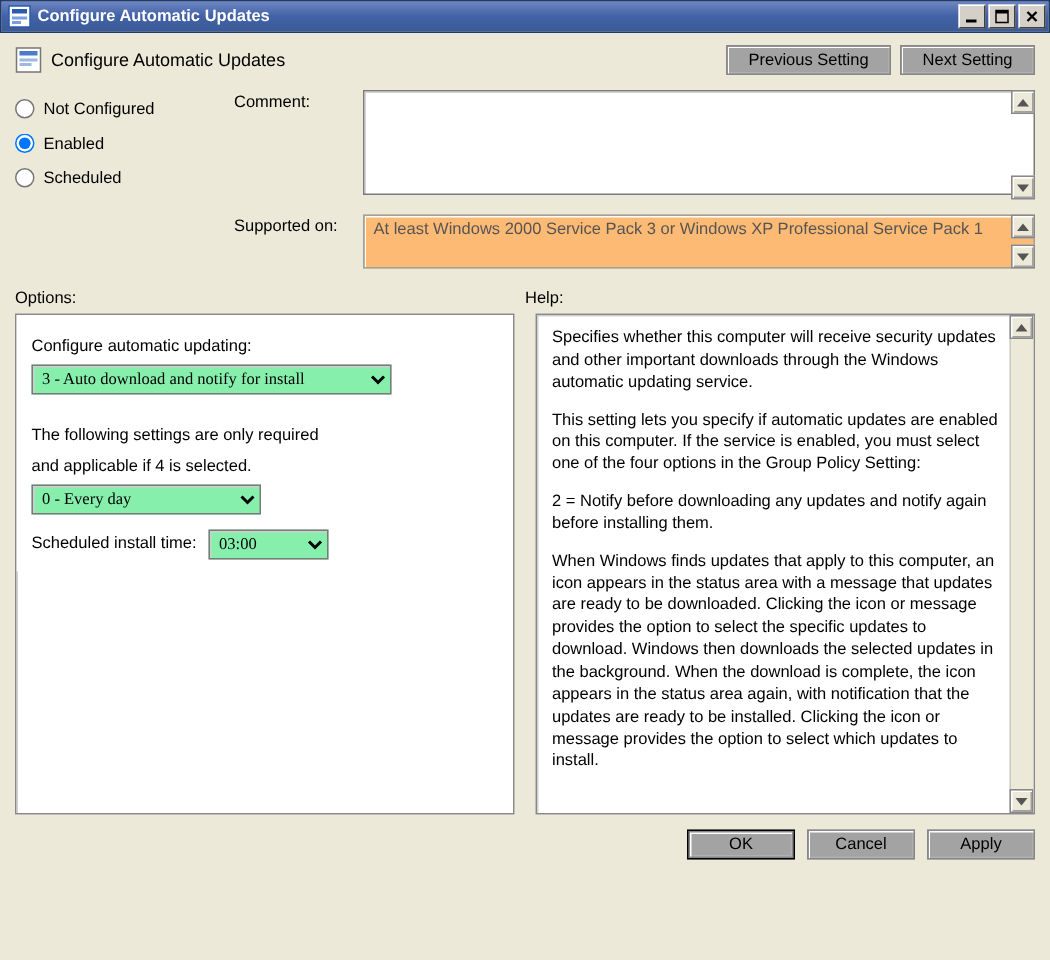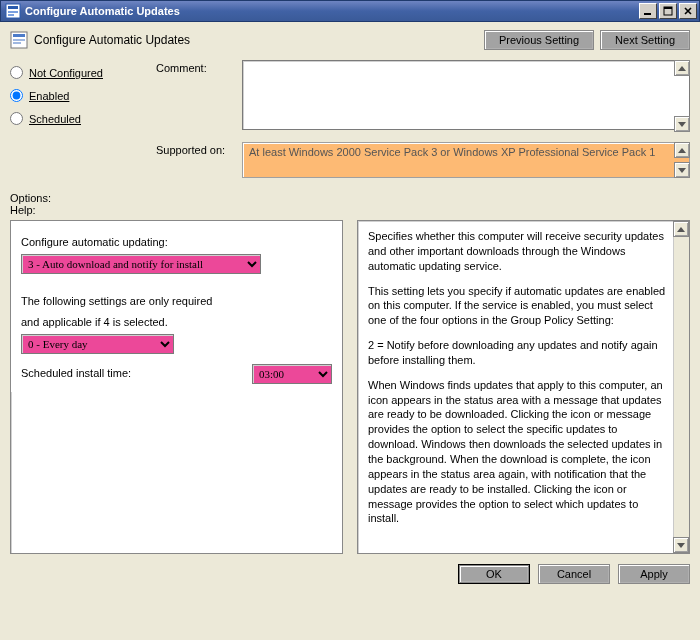--- a/index.html
+++ b/index.html
@@ -46,21 +46,21 @@
     cursor:default;
   }
   .midgrid {
     display:grid;
     grid-template-columns: 140px 80px 1fr;
     grid-template-rows: auto auto;
     column-gap:6px; row-gap:10px;
     margin-bottom:14px;
   }
   .radios { grid-column:1; grid-row:1 / span 2; padding-top:6px; }
-  .radio-item { display:flex; align-items:flex-end; gap:6px; margin-bottom:10px;text-decoration:underline; }
+  .radio-item { display:flex; align-items:flex-end; gap:6px; margin-bottom:10px; }
   .radio-item input { margin:0; }
   .lbl-col { text-align:left; padding-top:2px; }
   .textarea-wrap { position:relative; }
   textarea.comment {
     width:100%; height:70px; resize:none;
     font:11px Tahoma; background:#fff; border:1px solid #7a7a7a;
     box-shadow: inset 1px 1px 0 #d0d0d0;
     padding:3px;
   }
   .supported {
@@ -76,34 +76,34 @@
     position:absolute; right:0; width:16px; height:16px;
     background:#ece9d8; border:1px solid #888;
     box-shadow: inset 1px 1px 0 #fff, inset -1px -1px 0 #a0a0a0;
     display:flex; align-items:center; justify-content:center;
   }
   .scroll-arrow.top { top:0; }
   .scroll-arrow.bottom { bottom:0; }
   .tri { width:0; height:0; border-left:4px solid transparent; border-right:4px solid transparent; }
   .tri.up { border-bottom:5px solid #555; }
   .tri.down { border-top:5px solid #555; }
-  .panel-labels { display:flex; margin-bottom:4px;flex-direction:column; }
+  .panel-labels { display:flex; margin-bottom:4px; }
   .panel-labels .plabel { flex:0 0 50%; font-size:11px; }
   .panels { display:flex; gap:14px; height:334px; }
   .panel {
     flex:1; background:#fff; border:1px solid #888;
     box-shadow: inset 1px 1px 0 #d0d0d0;
     position:relative;
     overflow:hidden;
   }
   .panel-inner { padding:8px 10px; font-size:11px; line-height:1.35; }
   .options-inner { background:#fff; }
   .opt-label { margin:6px 0 4px 0; }
   select, .selectish {
-    font:11px Tahoma; background:#ec4899; border:1px solid #7a7a7a;
+    font:11px Tahoma; background:#86efac; border:1px solid #7a7a7a;
     box-shadow: inset 1px 1px 0 #d0d0d0;
     padding:1px 2px; height:20px;
   }
   .sel-wide { width:240px; }
   .sel-med { width:153px; }
   .sel-small { width:80px; }
   .row-inline { display:flex; align-items:center; gap:8px; }
   .help-text p { margin:0 0 10px 0; }
   .right-scroll { position:absolute; right:0; top:0; bottom:0; width:16px;
     background:#ece9d8; border-left:1px solid #c9c9c9; }
@@ -217,21 +217,21 @@
       <div class="panel-inner options-inner">
         <div class="opt-label">Configure automatic updating:</div>
         <select class="sel-wide">
           <option>3 - Auto download and notify for install</option>
         </select>
         <div class="opt-label" style="margin-top:20px;">The following settings are only required</div>
         <div class="opt-label">and applicable if 4 is selected.</div>
         <select class="sel-med">
           <option>0 - Every day</option>
         </select>
-        <div class="row-inline" style="margin-top:10px;justify-content:space-between;">
+        <div class="row-inline" style="margin-top:10px;">
           <span>Scheduled install time:</span>
           <select class="sel-small">
             <option>03:00</option>
           </select>
         </div>
       </div>
     </div>
 
     <div class="panel">
       <div class="panel-inner help-text" style="padding-right:22px;">

